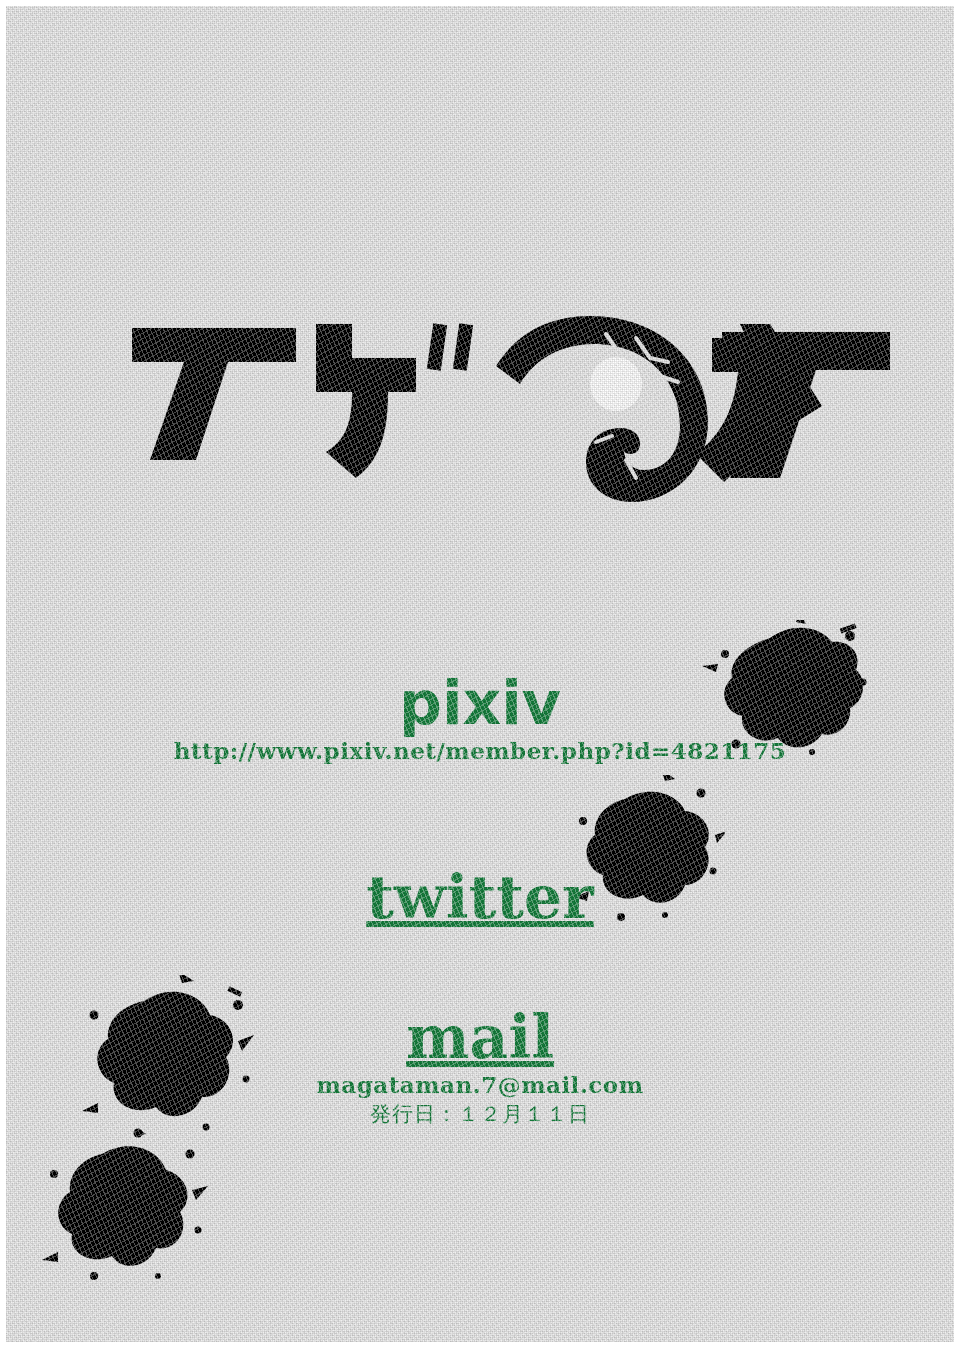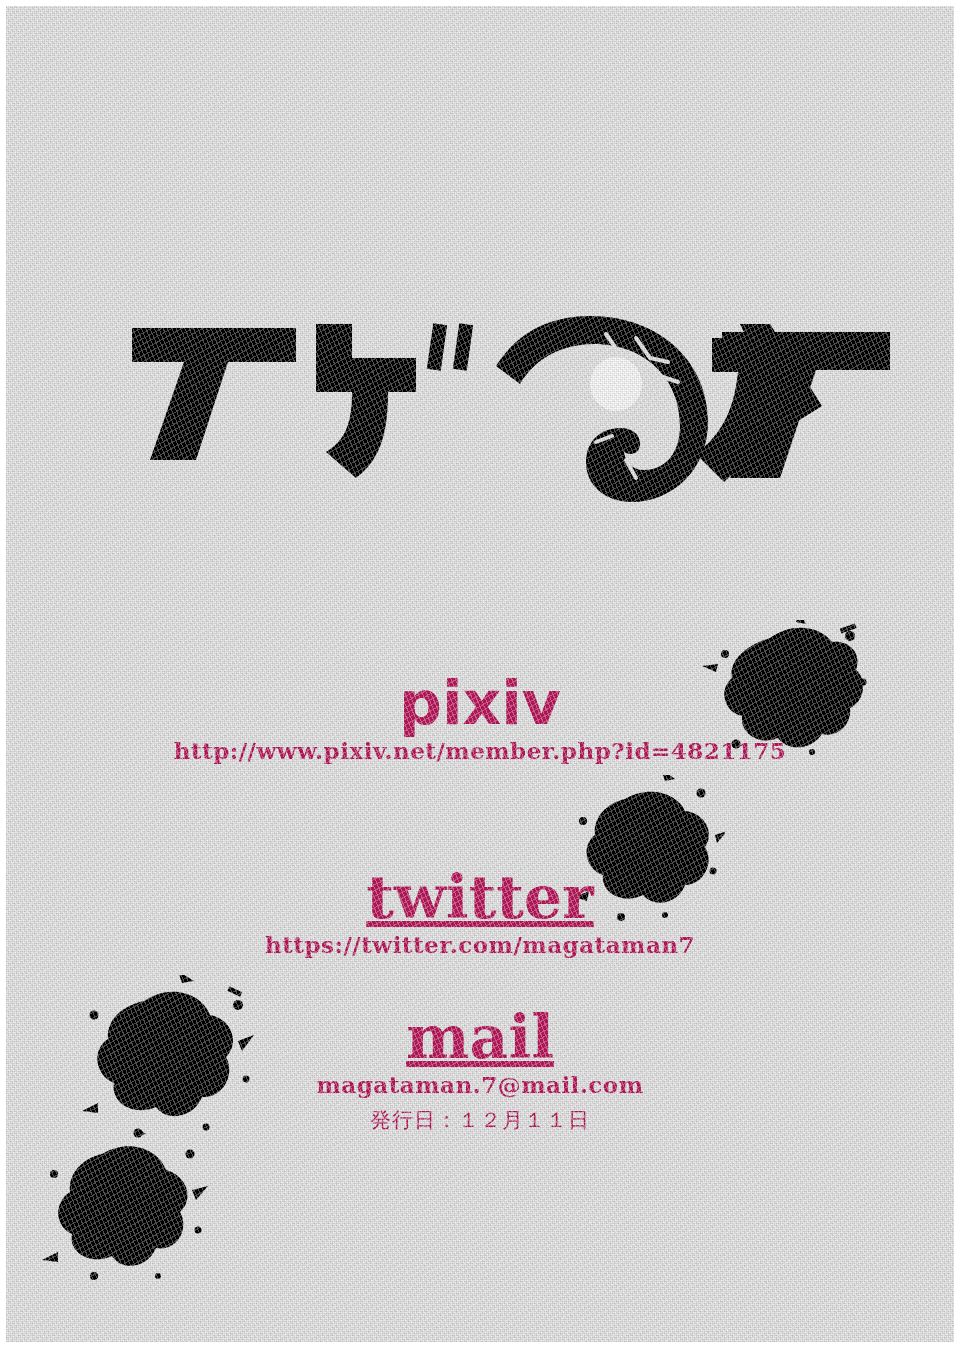--- a/index.html
+++ b/index.html
@@ -65,21 +65,21 @@
     align-items: center;
     justify-content: center;
   }
   #logo-svg { display:block; }
 
   
   .section {
     position: absolute;
     width: 960px;
     text-align: center;
-    color: #be185d;
+    color: #15803d;
   }
   .heading {
     font-family: "DejaVu Sans", sans-serif;
     font-weight: bold;
     font-size: 60px;
     line-height: 1.05;
     letter-spacing: 0px;
   }
   .heading.serif {
     font-family: "DejaVu Serif", serif;
@@ -89,21 +89,21 @@
     font-family: "DejaVu Serif", serif;
     font-weight: bold;
     font-size: 23px;
     letter-spacing: 0.5px;
     margin-top: 2px;
   }
   .small-line {
     font-family: "DejaVu Sans", sans-serif;
     font-size: 21px;
     letter-spacing: 1px;
-    margin-top: 8px;
+    margin-top: 2px;
   }
 
   #pixiv-block { top: 672px; }
   #twitter-block { top: 866px; }
   #mail-block { top: 1006px; }
 
   
   .splat {
     position: absolute;
     pointer-events: none;
@@ -215,21 +215,20 @@
     </g>
   </svg>
 
   <div class="section" id="pixiv-block">
     <div class="heading">pixiv</div>
     <div class="url">http://www.pixiv.net/member.php?id=4821175</div>
   </div>
 
   <div class="section" id="twitter-block">
     <div class="heading serif">twitter</div>
-    <div class="url">https://twitter.com/magataman7</div>
   </div>
 
   <div class="section" id="mail-block">
     <div class="heading serif">mail</div>
     <div class="url">magataman.7@mail.com</div>
     <div class="small-line">発行日：１２月１１日</div>
   </div>
 
   <div id="grain"></div>
   <div id="grain2"></div>

